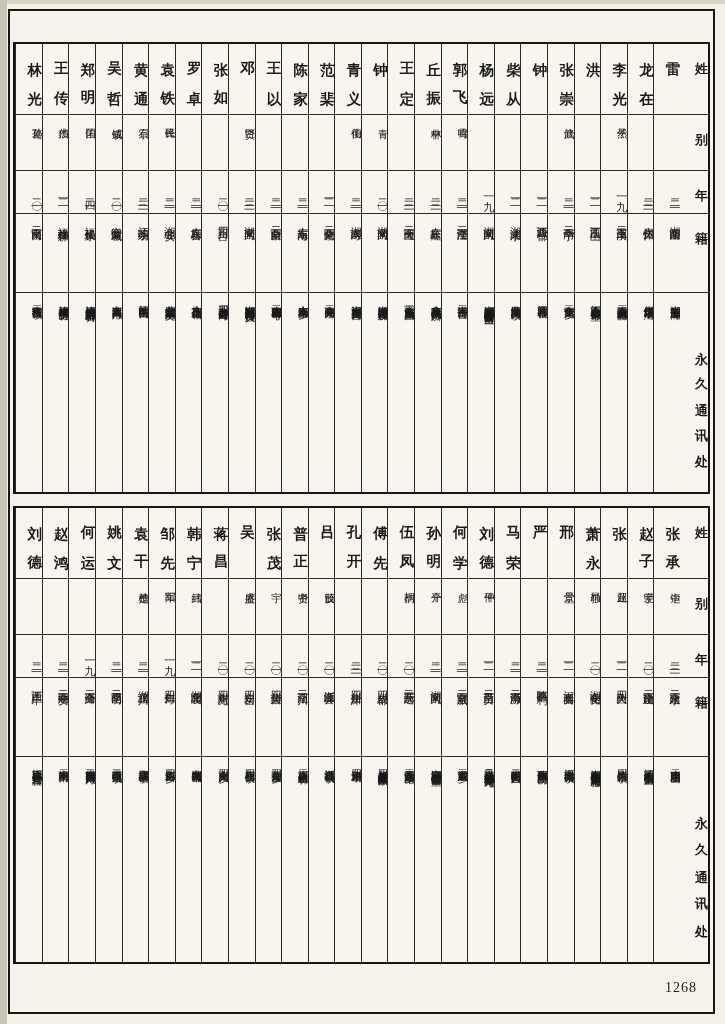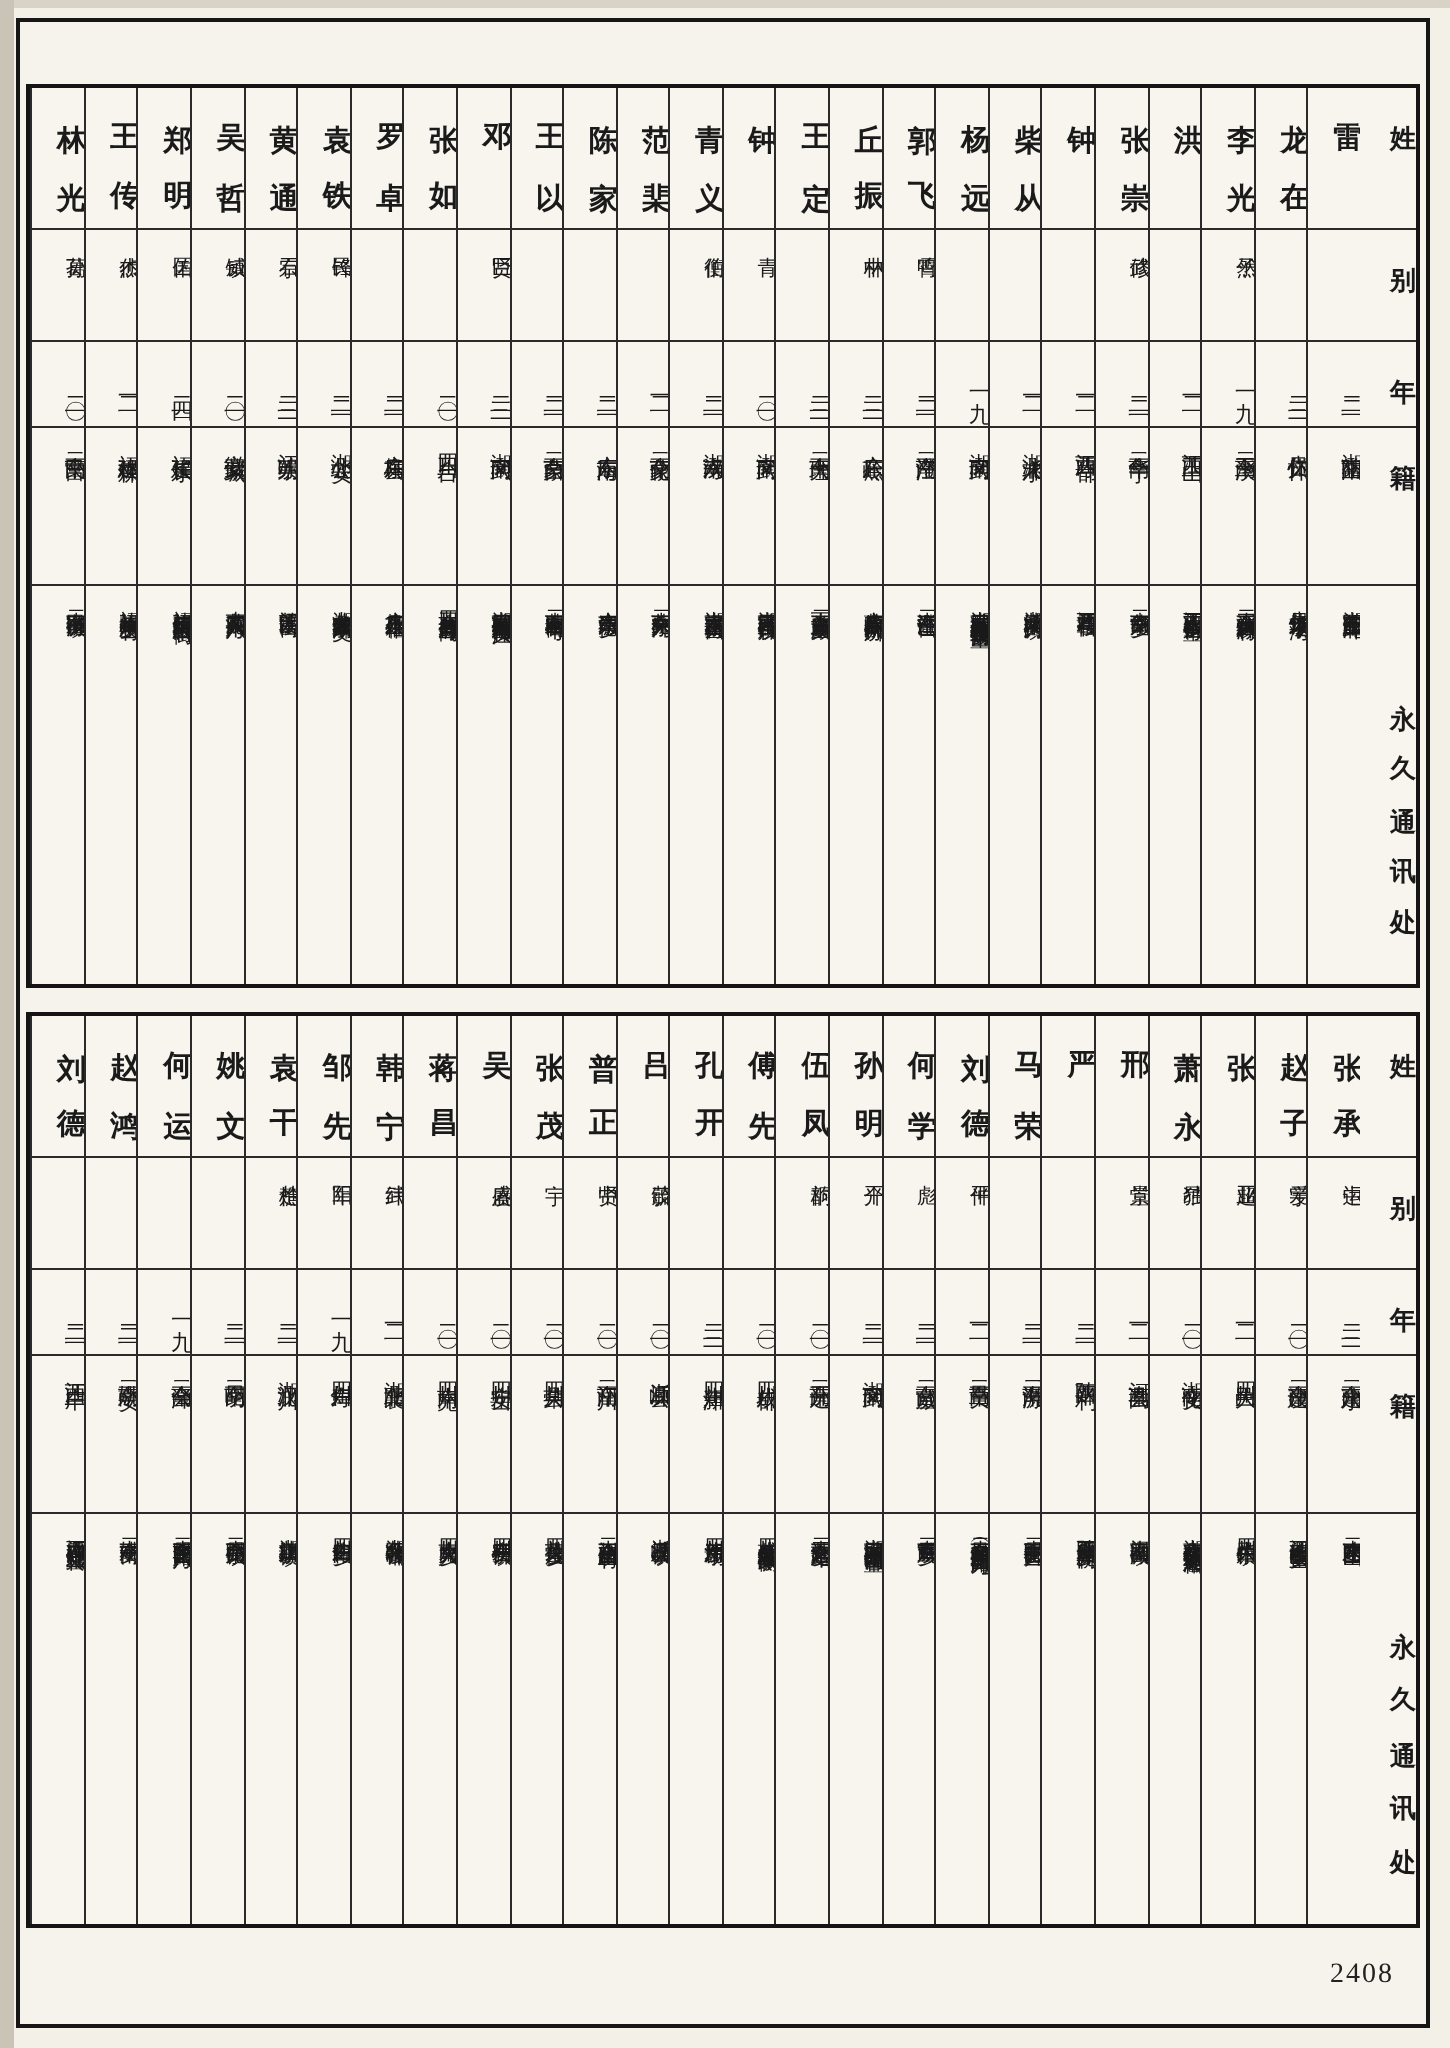--- a/index.html
+++ b/index.html
@@ -429,14 +429,14 @@
       </div>
       <div class="col">
         <div class="cell c-name">刘德康</div>
         <div class="cell c-alias"></div>
         <div class="cell c-age">二二</div>
         <div class="cell c-native">江西广丰</div>
         <div class="cell c-addr">江西广丰洋口铺郑立兴堂转</div>
       </div>
     </div>
 
-  <div class="page-num">2408</div>
+  <div class="page-num">1268</div>
 </div>
 
 </body></html>

